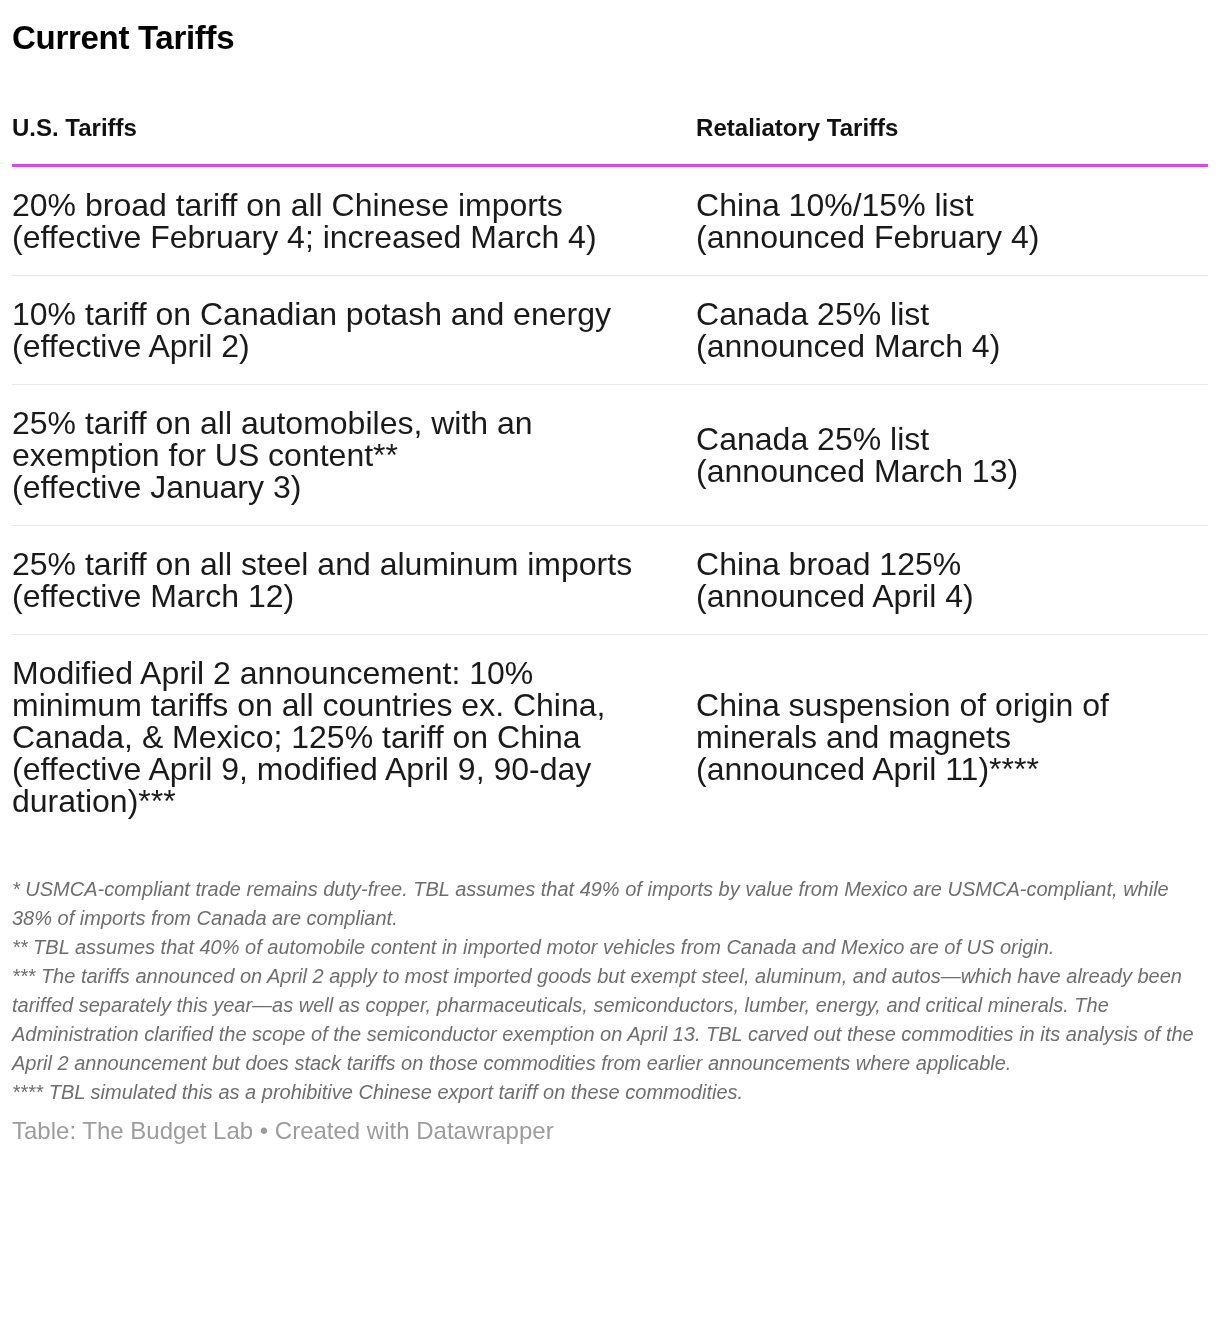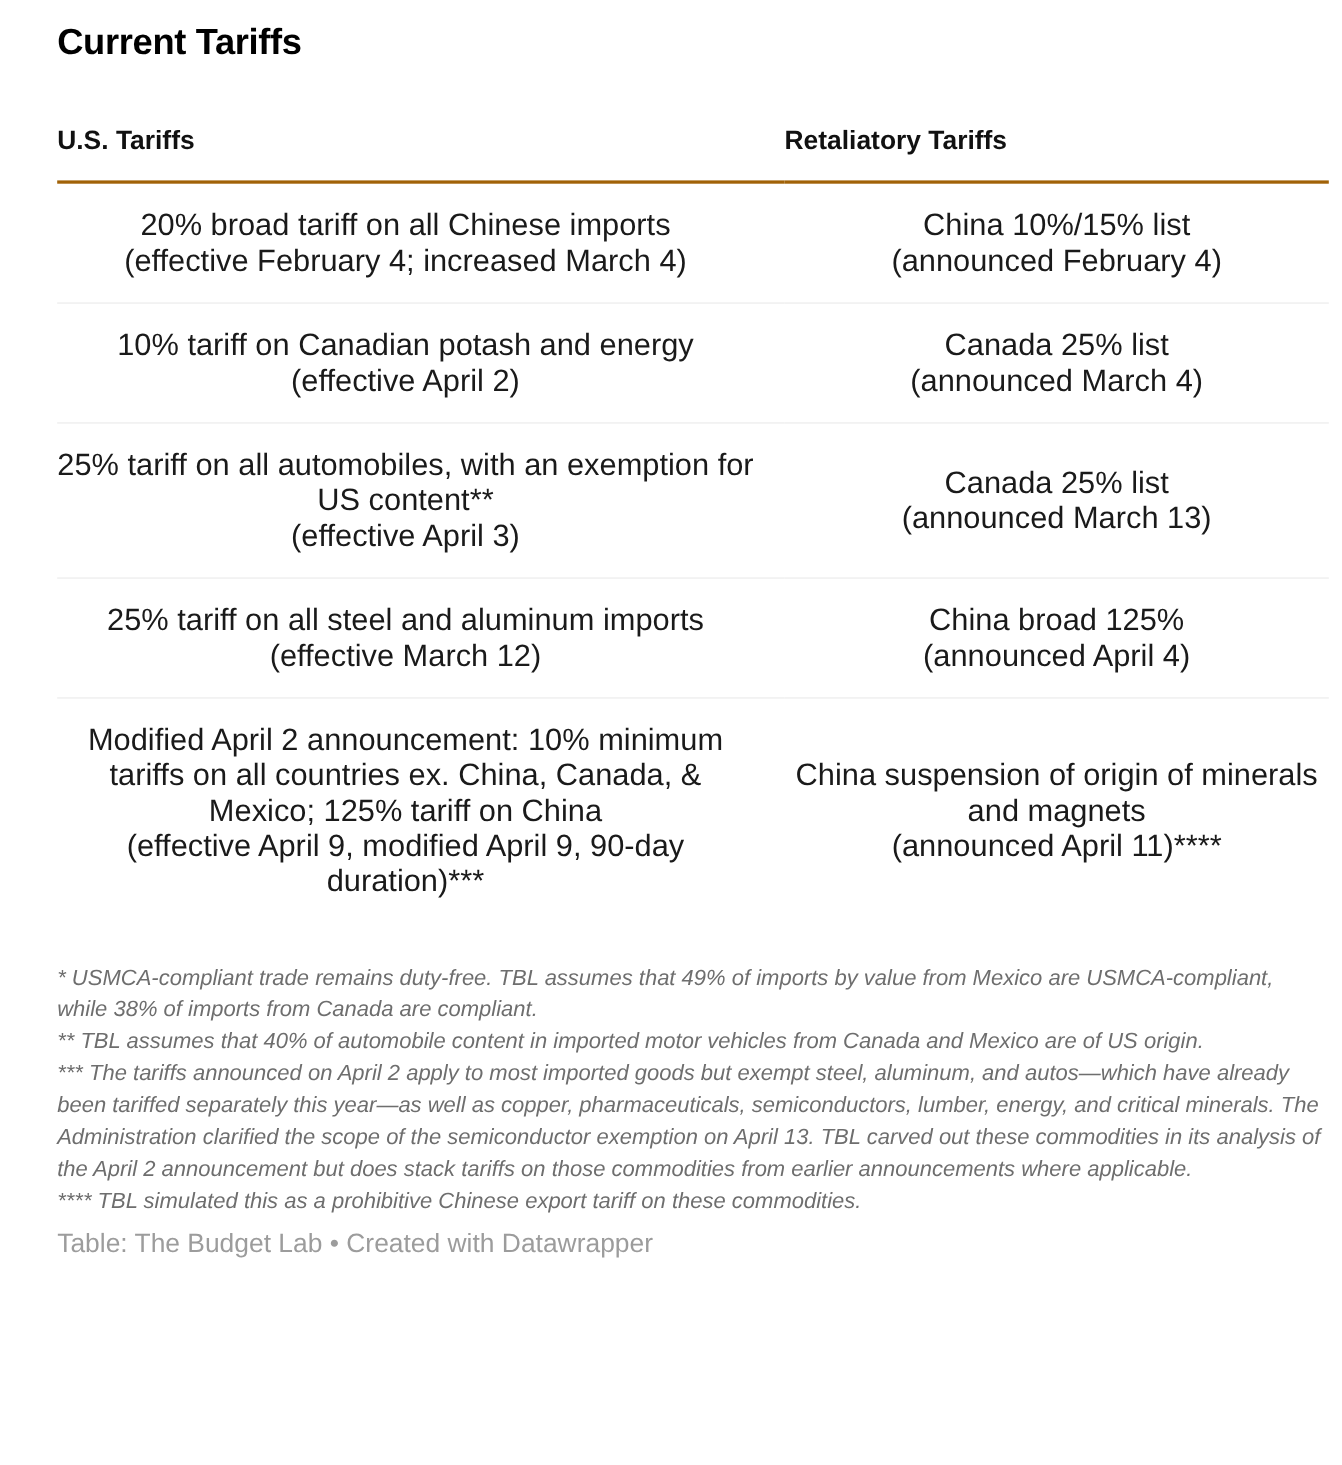--- a/index.html
+++ b/index.html
@@ -3,21 +3,21 @@
 <meta charset="utf-8">
 <style>
   * { box-sizing: border-box; margin: 0; padding: 0; }
   html, body { background: #ffffff; }
   body {
     width: 1220px;
     font-family: "Liberation Sans", sans-serif;
     color: #1a1a1a;
     -webkit-font-smoothing: antialiased;
   }
-  .wrap { padding: 16px 12px 20px 12px; margin-left: 40px; }
+  .wrap { padding: 16px 12px 20px 12px; }
 
   h1.page-title {
     font-size: 33px;
     line-height: 40px;
     font-weight: 700;
     color: #000000;
     letter-spacing: -0.3px;
     margin: 2px 0 56px 0;
   }
 
@@ -29,33 +29,32 @@
   col.col-us  { width: 57.2%; }
   col.col-ret { width: 42.8%; }
 
   th {
     text-align: left;
     font-size: 24px;
     line-height: 28px;
     font-weight: 700;
     color: #111111;
     padding: 0 0 22px 0;
-    border-bottom: 3px solid #a16207;
+    border-bottom: 3px solid #d946ef;
   }
 
   tbody tr { border-bottom: 1px solid #e9e9e9; }
   tbody tr:last-child { border-bottom: none; }
 
   tbody td {
     vertical-align: middle;
-    font-size: 28px;
+    font-size: 32px;
     line-height: 32px;
     color: #1a1a1a;
     padding: 22px 28px 22px 0;
-    text-align: center;
   }
   tbody td.ret-cell { padding-right: 0; }
 
   .footnotes {
     margin-top: 36px;
     font-style: italic;
     color: #6e6e6e;
     font-size: 20px;
     line-height: 29px;
   }
@@ -107,21 +106,21 @@
         <td class="ret-cell">
           <div>Canada 25% list</div>
           <div>(announced March 4)</div>
         </td>
       </tr>
 
 
       <tr>
         <td class="us-cell">
           <div>25% tariff on all automobiles, with an exemption for US content**</div>
-          <div>(effective April 3)</div>
+          <div>(effective January 3)</div>
         </td>
         <td class="ret-cell">
           <div>Canada 25% list</div>
           <div>(announced March 13)</div>
         </td>
       </tr>
 
       <tr>
         <td class="us-cell">
           <div>25% tariff on all steel and aluminum imports</div>

